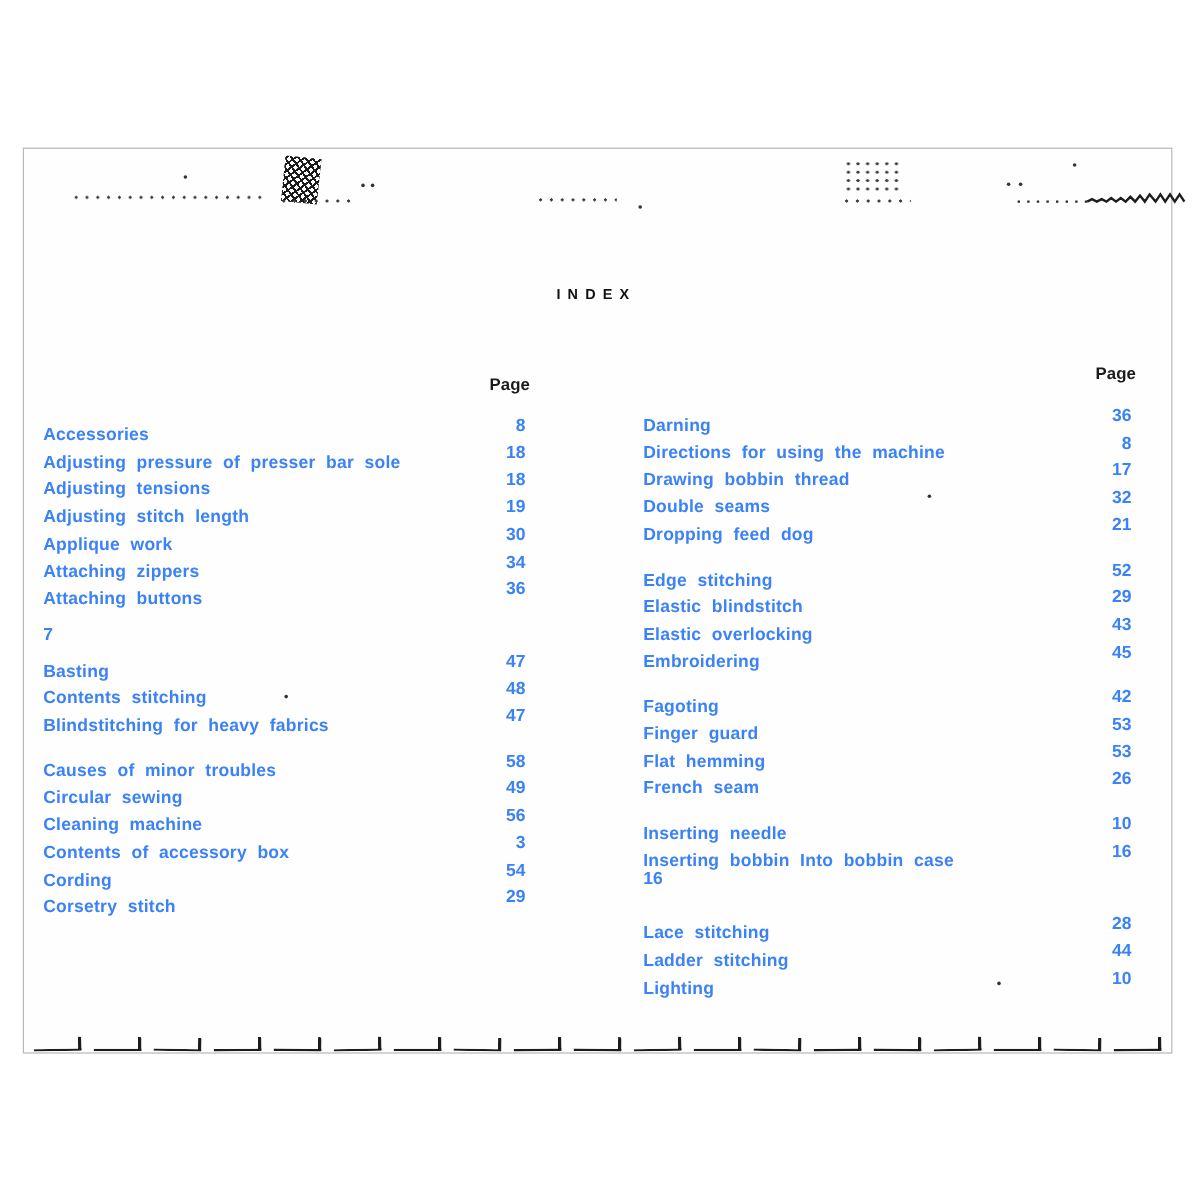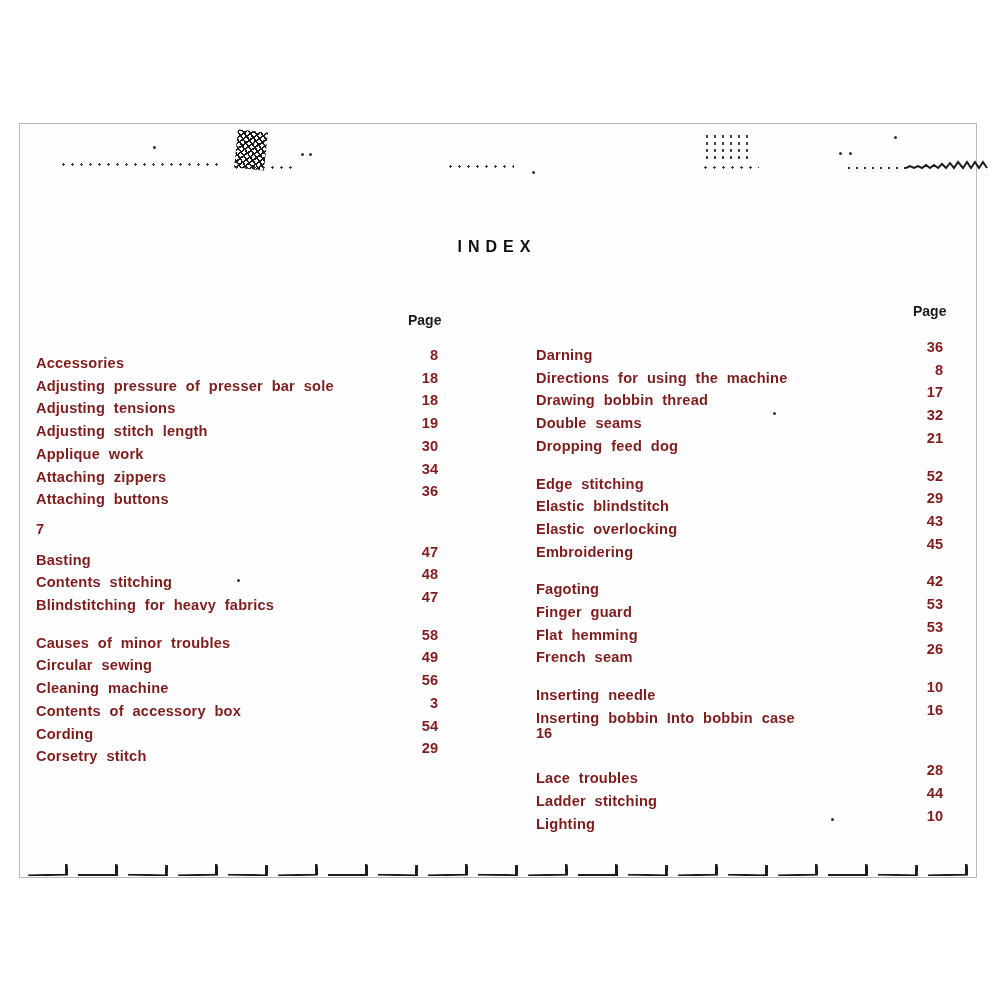--- a/index.html
+++ b/index.html
@@ -3,27 +3,27 @@
 <meta charset="utf-8">
 <style>
   * { margin:0; padding:0; box-sizing:border-box; }
   html,body { width:1000px; height:1000px; background:#ffffff; overflow:hidden;
               font-family:"Liberation Sans", sans-serif; }
 
   .page-box { position:absolute; left:19px; top:123px; width:958px; height:755px;
               border:1px solid #b8b8b8; background:#fefefe; }
 
   .doc-title { position:absolute; left:417px; top:114px; width:120px; text-align:center;
-               font-size:16px; font-weight:700; letter-spacing:6px; color:#111; }
+               font-size:12px; font-weight:700; letter-spacing:6px; color:#111; }
 
   .page-header { position:absolute; font-size:14px; font-weight:700; color:#1a1a1a; }
   .page-header.left  { left:388px; top:188px; }
   .page-header.right { left:893px; top:179px; }
 
-  .index-col { position:absolute; color:#7f1d1d; }
+  .index-col { position:absolute; color:#3b82f6; }
   .index-col.left  { left:16px;  top:228px; width:402px; }
   .index-col.right { left:516px; top:220px; width:407px; }
 
   .index-group { margin-bottom:15px; }
   .index-row { display:flex; justify-content:space-between; align-items:baseline;
                line-height:22.7px; }
   .entry-label { font-size:14.6px; font-weight:700; letter-spacing:0.2px;
                  word-spacing:4.5px; white-space:nowrap; }
   .entry-page  { font-size:14.6px; font-weight:700; transform:translateY(-8px); }
 
@@ -215,21 +215,21 @@
         <div class="index-row">
           <span class="entry-label">Inserting bobbin Into bobbin case</span>
           <span class="entry-page">16</span>
         </div>
         <div class="index-row">
           <span class="entry-page">16</span>
         </div>
       </div>
       <div class="index-group">
         <div class="index-row">
-          <span class="entry-label">Lace troubles</span>
+          <span class="entry-label">Lace stitching</span>
           <span class="entry-page">28</span>
         </div>
         <div class="index-row">
           <span class="entry-label">Ladder stitching</span>
           <span class="entry-page">44</span>
         </div>
         <div class="index-row">
           <span class="entry-label">Lighting</span>
           <span class="entry-page">10</span>
         </div>

